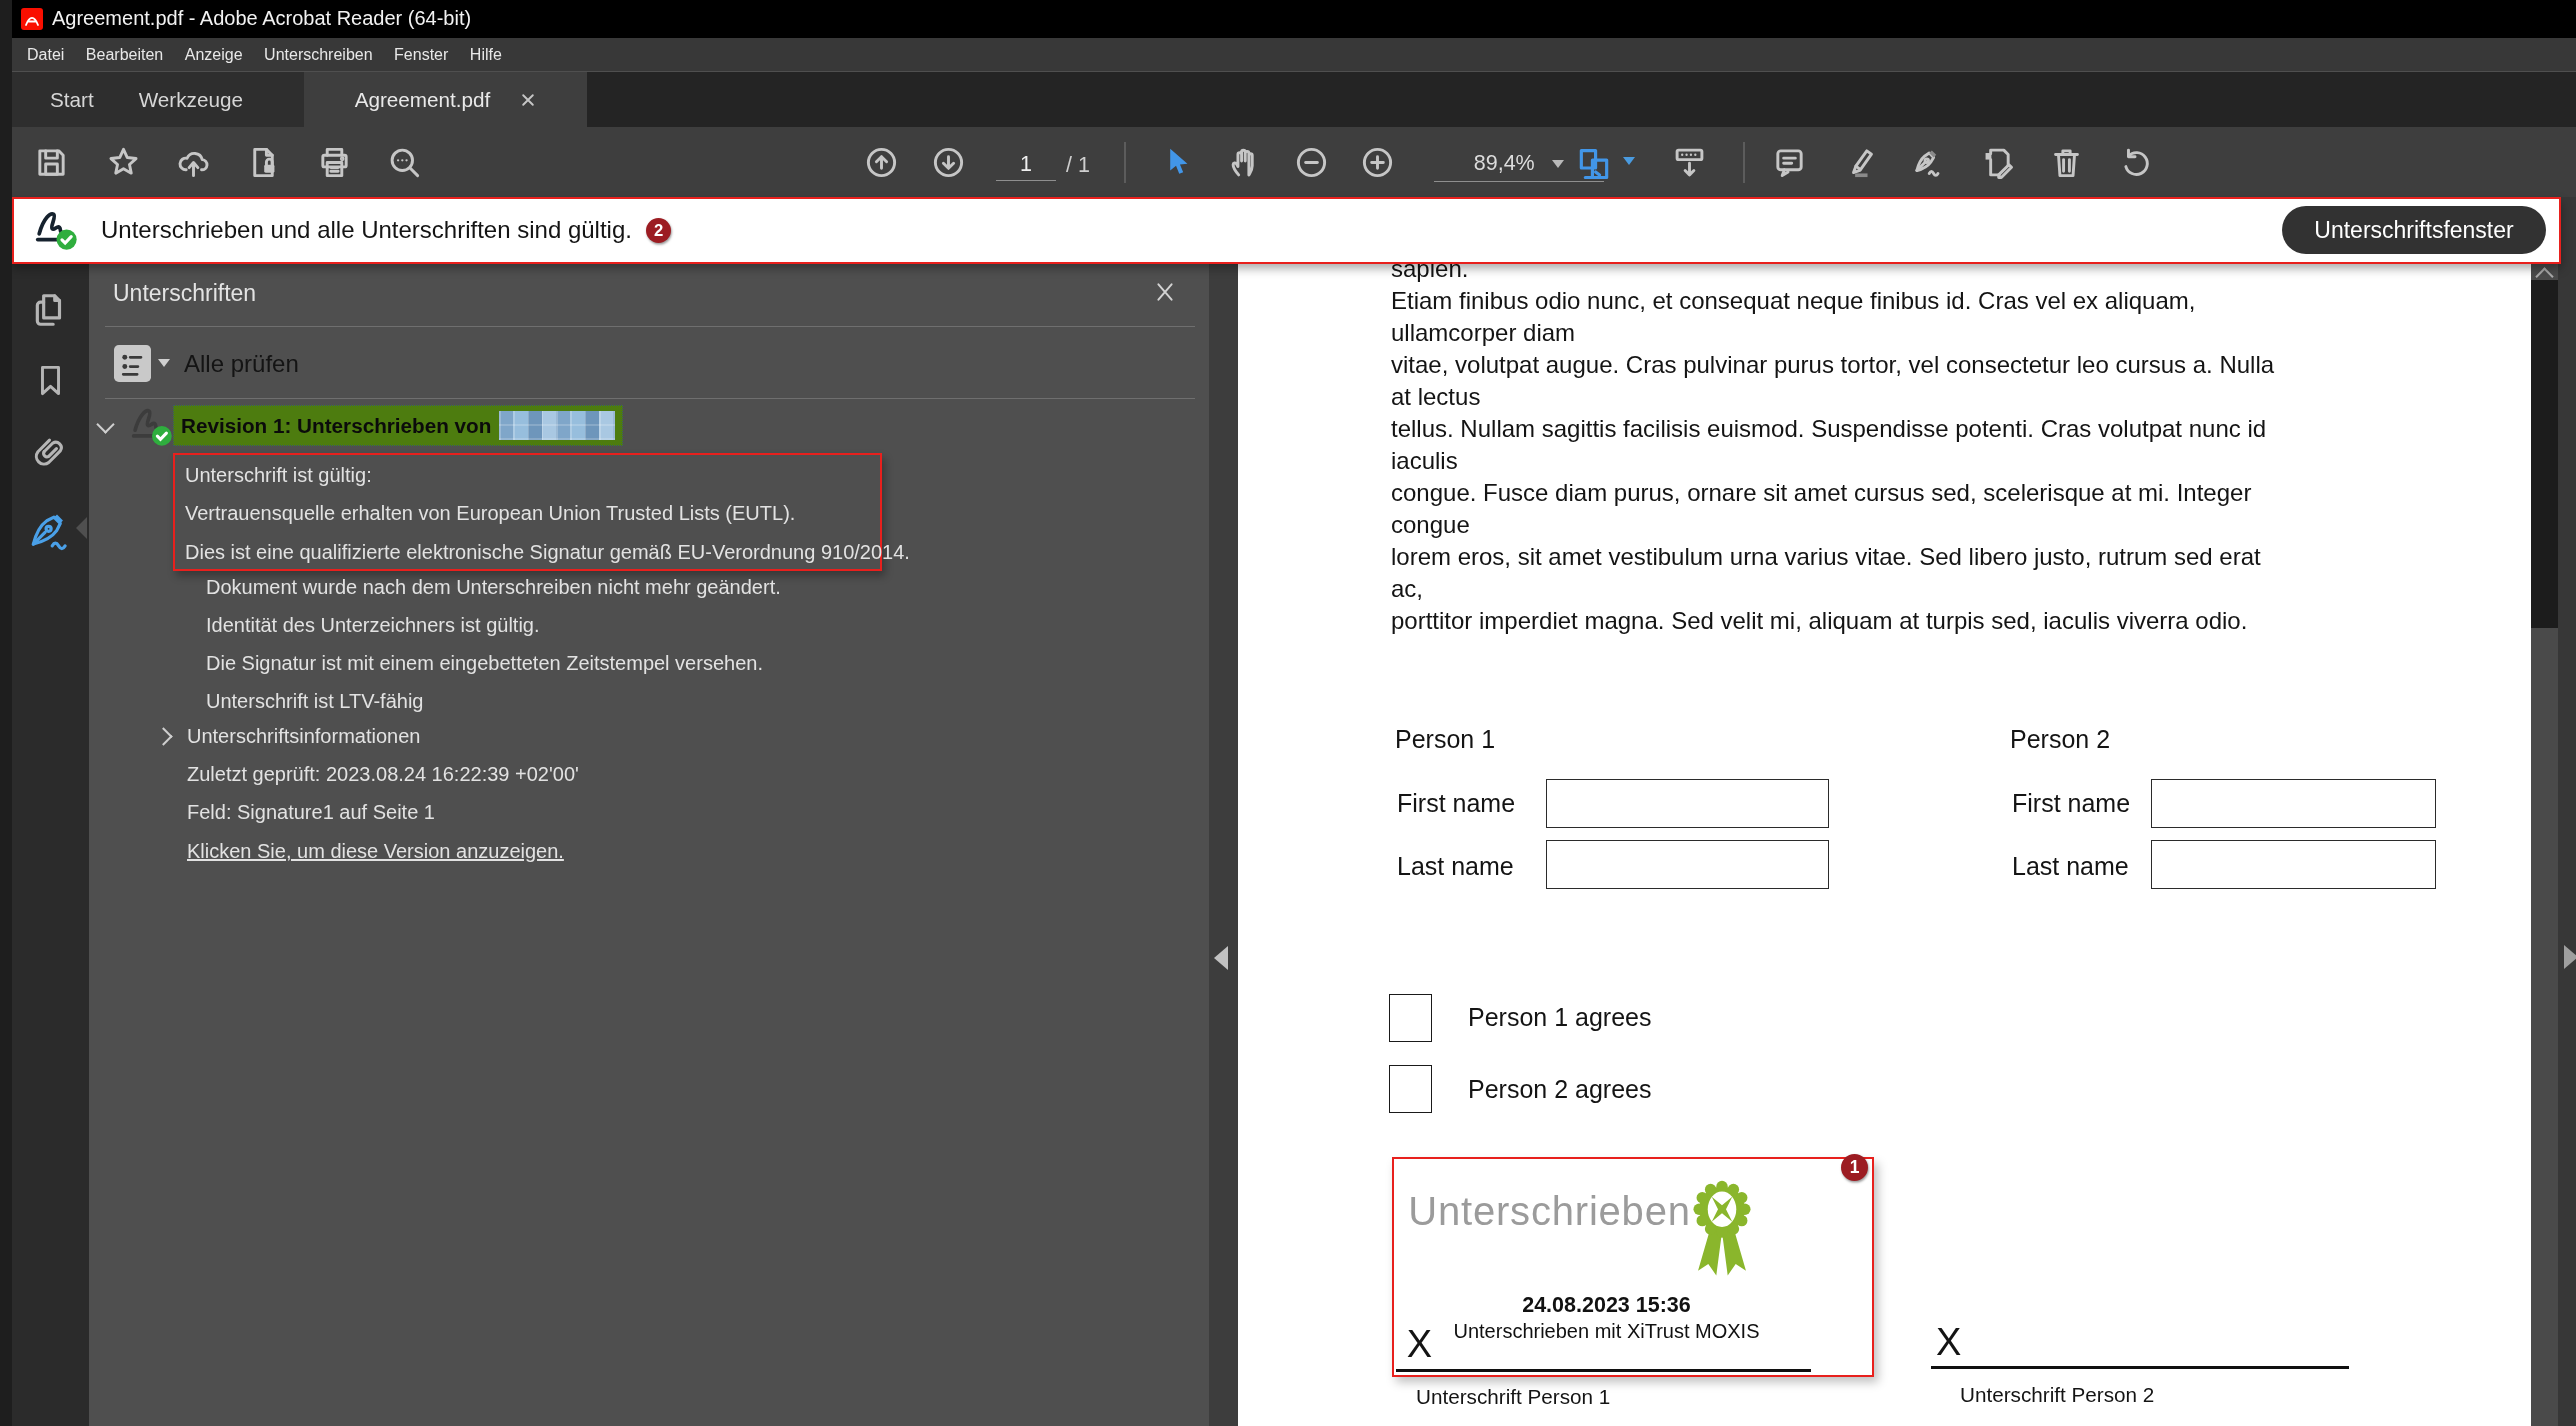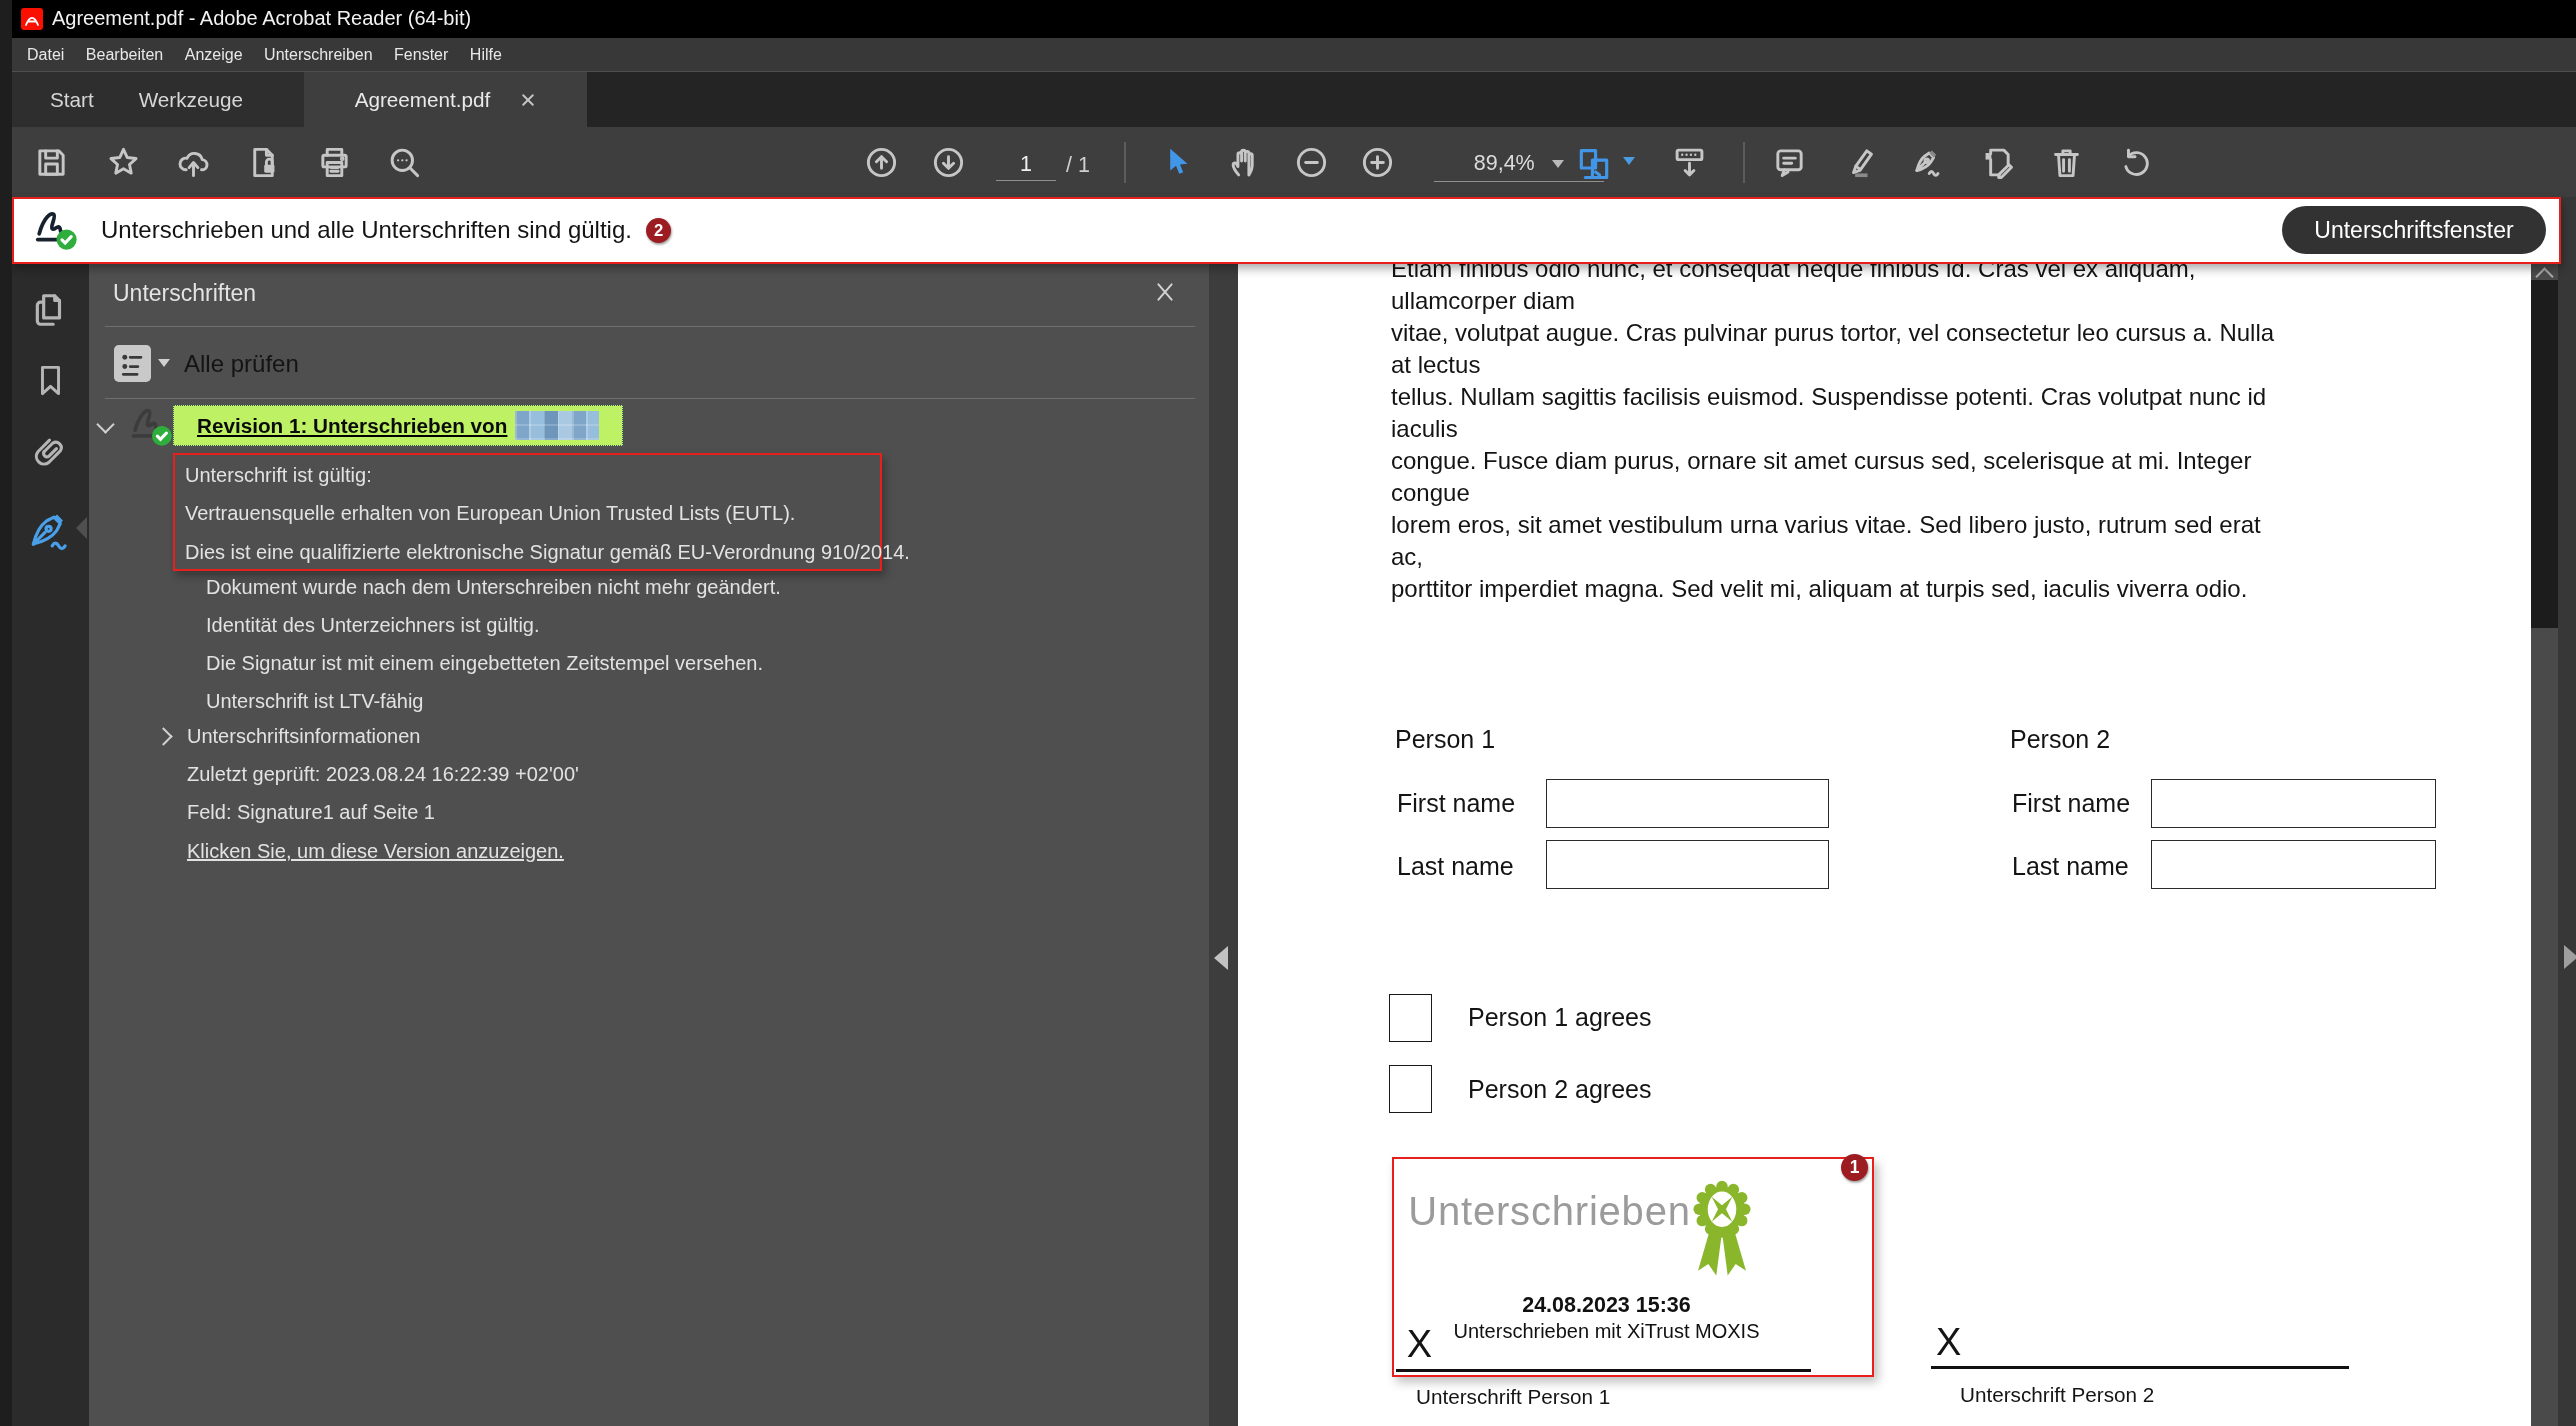--- a/index.html
+++ b/index.html
@@ -40,21 +40,21 @@
   .bg-rightrail{left:2546px;top:197px;width:30px;height:1229px;background:#373737;}
   
   .panel-title{left:101px;top:280px;color:#e3e3e3;font-size:23px;}
   .pdivider{left:93px;width:1090px;height:0.8px;background:#6f6f6f;}
   .ptext{color:#e2e2e2;font-size:20px;}
   .validate-label{color:#141414;font-size:24px;}
   .chev{width:11px;height:11px;border-right:2.4px solid #cfcfcf;border-bottom:2.4px solid #cfcfcf;}
   .chev.down{transform:rotate(45deg);}
   .chev.right{transform:rotate(-45deg);}
   .chev.up{transform:rotate(-135deg);border-color:#a8a8a8;}
-  .selection{background:#bef264;outline:1.6px dotted #3c566b;outline-offset:-1.6px;display:flex;align-items:center;gap:8px;padding:0 24px;box-sizing:border-box;text-decoration:underline;}
+  .selection{background:#4d7c0f;outline:1.6px dotted #3c566b;outline-offset:-1.6px;display:flex;align-items:center;gap:8px;padding:0 8px;box-sizing:border-box;}
   .selection b{color:#0b0b0b;font-size:20.7px;white-space:nowrap;}
   .redact{width:167px;height:29px;background:
     repeating-linear-gradient(90deg, rgba(255,255,255,.22) 0 1.6px, transparent 1.6px 14.3px),
     repeating-linear-gradient(0deg, rgba(255,255,255,.18) 0 1.6px, transparent 1.6px 14.3px),
     repeating-linear-gradient(90deg,#7fa6c9 0 14.3px,#97bedd 14.3px 29px,#6e96bb 29px 43px,#a9c8e2 43px 57px);}
   .redbox{border:2.4px solid #e8201d;box-sizing:border-box;box-shadow:3.2px 4.8px 8px rgba(0,0,0,.3);}
   .plink{color:#e2e2e2;font-size:20px;text-decoration:underline;cursor:pointer;}
   
   .dtext{color:#141414;font-size:24px;line-height:32px;}
   .formlabel{color:#141414;font-size:25px;}
@@ -335,20 +335,21 @@
   <div class="abs ptext nowrap" style="left:194px;top:652px;">Die Signatur ist mit einem eingebetteten Zeitstempel versehen.</div>
   <div class="abs ptext nowrap" style="left:194px;top:690px;">Unterschrift ist LTV-fähig</div>
 
   <div class="abs chev right" style="left:145px;top:730px;"></div>
   <div class="abs ptext nowrap" style="left:175px;top:725px;">Unterschriftsinformationen</div>
   <div class="abs ptext nowrap" style="left:175px;top:763px;">Zuletzt geprüft: 2023.08.24 16:22:39 +02'00'</div>
   <div class="abs ptext nowrap" style="left:175px;top:801px;">Feld: Signature1 auf Seite 1</div>
   <div class="abs plink nowrap" style="left:175px;top:840px;">Klicken Sie, um diese Version anzuzeigen.</div>
 
   <div class="abs" style="left:1379px;top:253px;">
+    <div class="dtext nowrap">sapien.</div>
     <div class="dtext nowrap">Etiam finibus odio nunc, et consequat neque finibus id. Cras vel ex aliquam,</div>
     <div class="dtext nowrap">ullamcorper diam</div>
     <div class="dtext nowrap">vitae, volutpat augue. Cras pulvinar purus tortor, vel consectetur leo cursus a. Nulla</div>
     <div class="dtext nowrap">at lectus</div>
     <div class="dtext nowrap">tellus. Nullam sagittis facilisis euismod. Suspendisse potenti. Cras volutpat nunc id</div>
     <div class="dtext nowrap">iaculis</div>
     <div class="dtext nowrap">congue. Fusce diam purus, ornare sit amet cursus sed, scelerisque at mi. Integer</div>
     <div class="dtext nowrap">congue</div>
     <div class="dtext nowrap">lorem eros, sit amet vestibulum urna varius vitae. Sed libero justo, rutrum sed erat</div>
     <div class="dtext nowrap">ac,</div>

